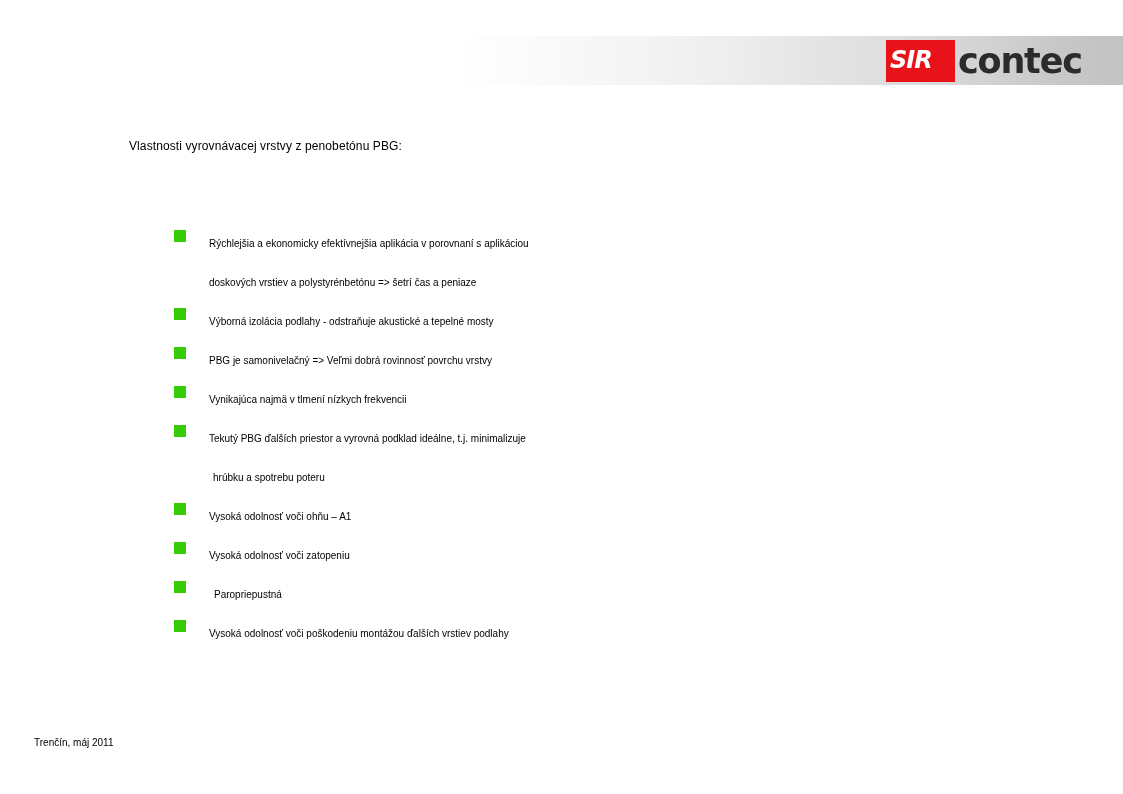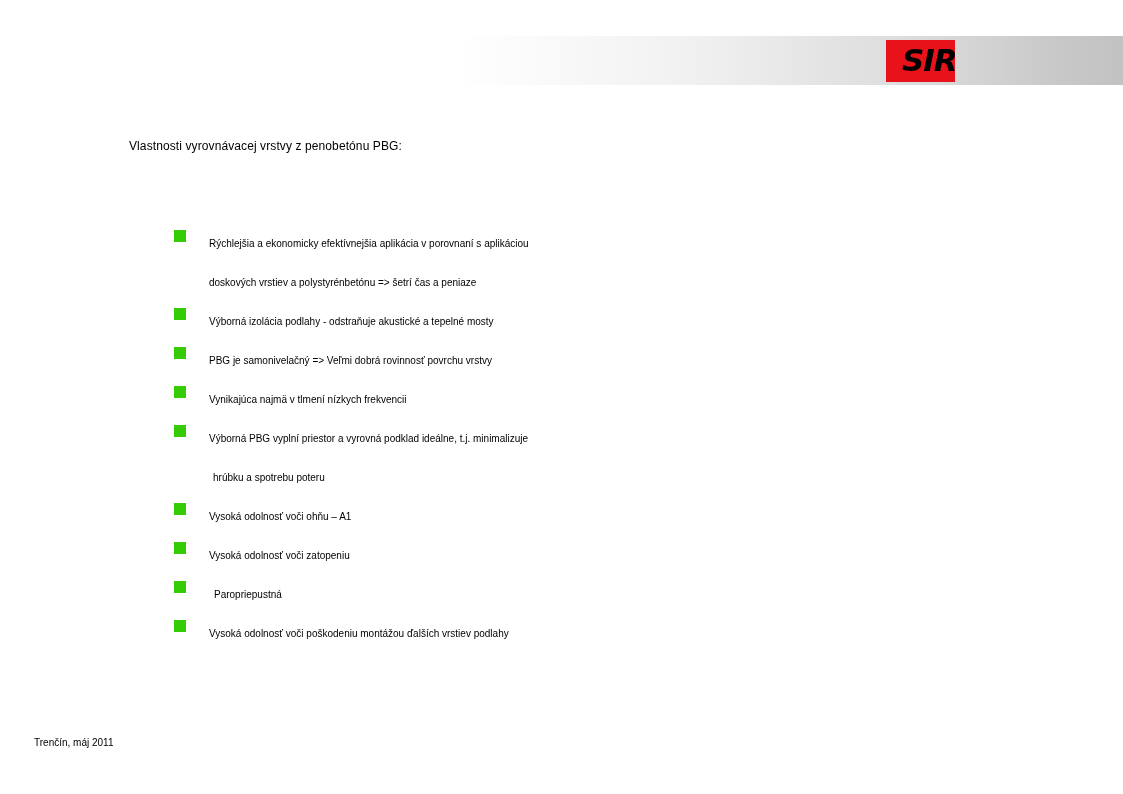--- a/index.html
+++ b/index.html
@@ -45,29 +45,29 @@
   #logo-mark {
     background: #e8121a;
     color: #ffffff;
     height: 42px;
     width: 69px;
     position: relative;
     overflow: hidden;
   }
   #logo-mark-text {
     position: absolute;
-    left: 16px;
+    left: 4px;
     top: -2px;
     font-family: "DejaVu Sans", sans-serif;
     font-weight: bold;
     font-style: italic;
-    font-size: 31px;
+    font-size: 24px;
     letter-spacing: -1px;
     line-height: 44px;
-    color: #000000;
+    color: #ffffff;
     white-space: nowrap;
   }
   #logo-word {
     font-family: "DejaVu Sans", sans-serif;
     font-weight: bold;
     font-size: 35px;
     letter-spacing: -1.2px;
     color: #2b2b2b;
     line-height: 42px;
     margin-left: 3px;
@@ -134,20 +134,21 @@
 </style>
 </head>
 <body>
 
 <div id="header-band"></div>
 
 <div id="logo">
   <div id="logo-mark">
     <span id="logo-mark-text">SIR</span>
   </div>
+  <span id="logo-word">contec</span>
 </div>
 
 <div id="slide-title">Vlastnosti vyrovnávacej vrstvy z penobetónu PBG:</div>
 
 <div id="bullet-list">
 
   <div class="bullet-row">
     <span class="bullet-marker"></span>
     <span class="bullet-text">Rýchlejšia a ekonomicky efektívnejšia aplikácia v porovnaní s aplikáciou</span>
   </div>
@@ -165,21 +166,21 @@
     <span class="bullet-text">PBG je samonivelačný =&gt; Veľmi dobrá rovinnosť povrchu vrstvy</span>
   </div>
 
   <div class="bullet-row">
     <span class="bullet-marker"></span>
     <span class="bullet-text">Vynikajúca najmä v tlmení nízkych frekvencii</span>
   </div>
 
   <div class="bullet-row">
     <span class="bullet-marker"></span>
-    <span class="bullet-text">Výborná PBG vyplní priestor a vyrovná podklad ideálne, t.j. minimalizuje</span>
+    <span class="bullet-text">Tekutý PBG ďalších priestor a vyrovná podklad ideálne, t.j. minimalizuje</span>
   </div>
   <div class="bullet-row" style="padding-left:35px;">
     <span class="bullet-cont pad"> hrúbku a spotrebu poteru</span>
   </div>
 
   <div class="bullet-row">
     <span class="bullet-marker"></span>
     <span class="bullet-text">Vysoká odolnosť voči ohňu – A1</span>
   </div>
 

